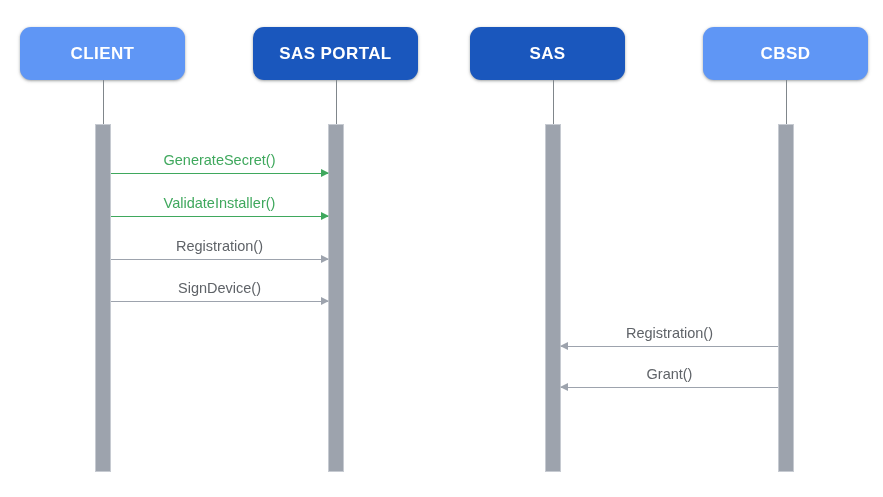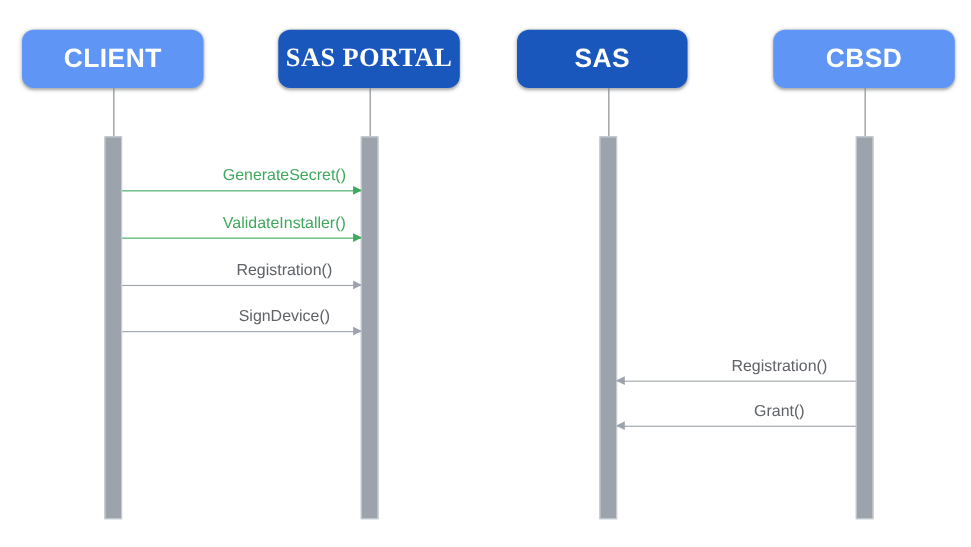--- a/index.html
+++ b/index.html
@@ -21,21 +21,21 @@
   
   .participant {
     position: absolute;
     box-sizing: border-box;
     height: 53px;
     border-radius: 11px;
     display: flex;
     align-items: center;
     justify-content: center;
     color: #ffffff;
-    font-size: 24px;
+    font-size: 17px;
     font-weight: bold;
     letter-spacing: 0.4px;
     white-space: nowrap;
     box-shadow: 0 1px 2px rgba(60,64,67,0.30), 0 1px 3px 1px rgba(60,64,67,0.15);
   }
   .participant.light { background: #5F96F5; }
   .participant.dark  { background: #1A57BD; }
 
   
   .lifeline-stub {
@@ -86,34 +86,33 @@
 
   .message .label {
     position: absolute;
     left: 0;
     width: 100%;
     bottom: 5px;
     text-align: center;
     font-size: 14.5px;
     color: #5F6368;
     white-space: nowrap;
-    padding-left: 39px;
   }
   .message.green .label { color: #3FA85D; }
 </style>
 </head>
 <body>
 
 <div id="canvas">
 
   <div class="participant light" style="left:20px; top:27px; width:165px;">
     <span>CLIENT</span>
   </div>
 
-  <div class="participant dark" style="left:253px; top:27px; width:165px;font-family:Liberation Serif, serif;">
+  <div class="participant dark" style="left:253px; top:27px; width:165px;">
     <span>SAS PORTAL</span>
   </div>
 
   <div class="participant dark" style="left:470px; top:27px; width:155px;">
     <span>SAS</span>
   </div>
 
   <div class="participant light" style="left:703px; top:27px; width:165px;">
     <span>CBSD</span>
   </div>

